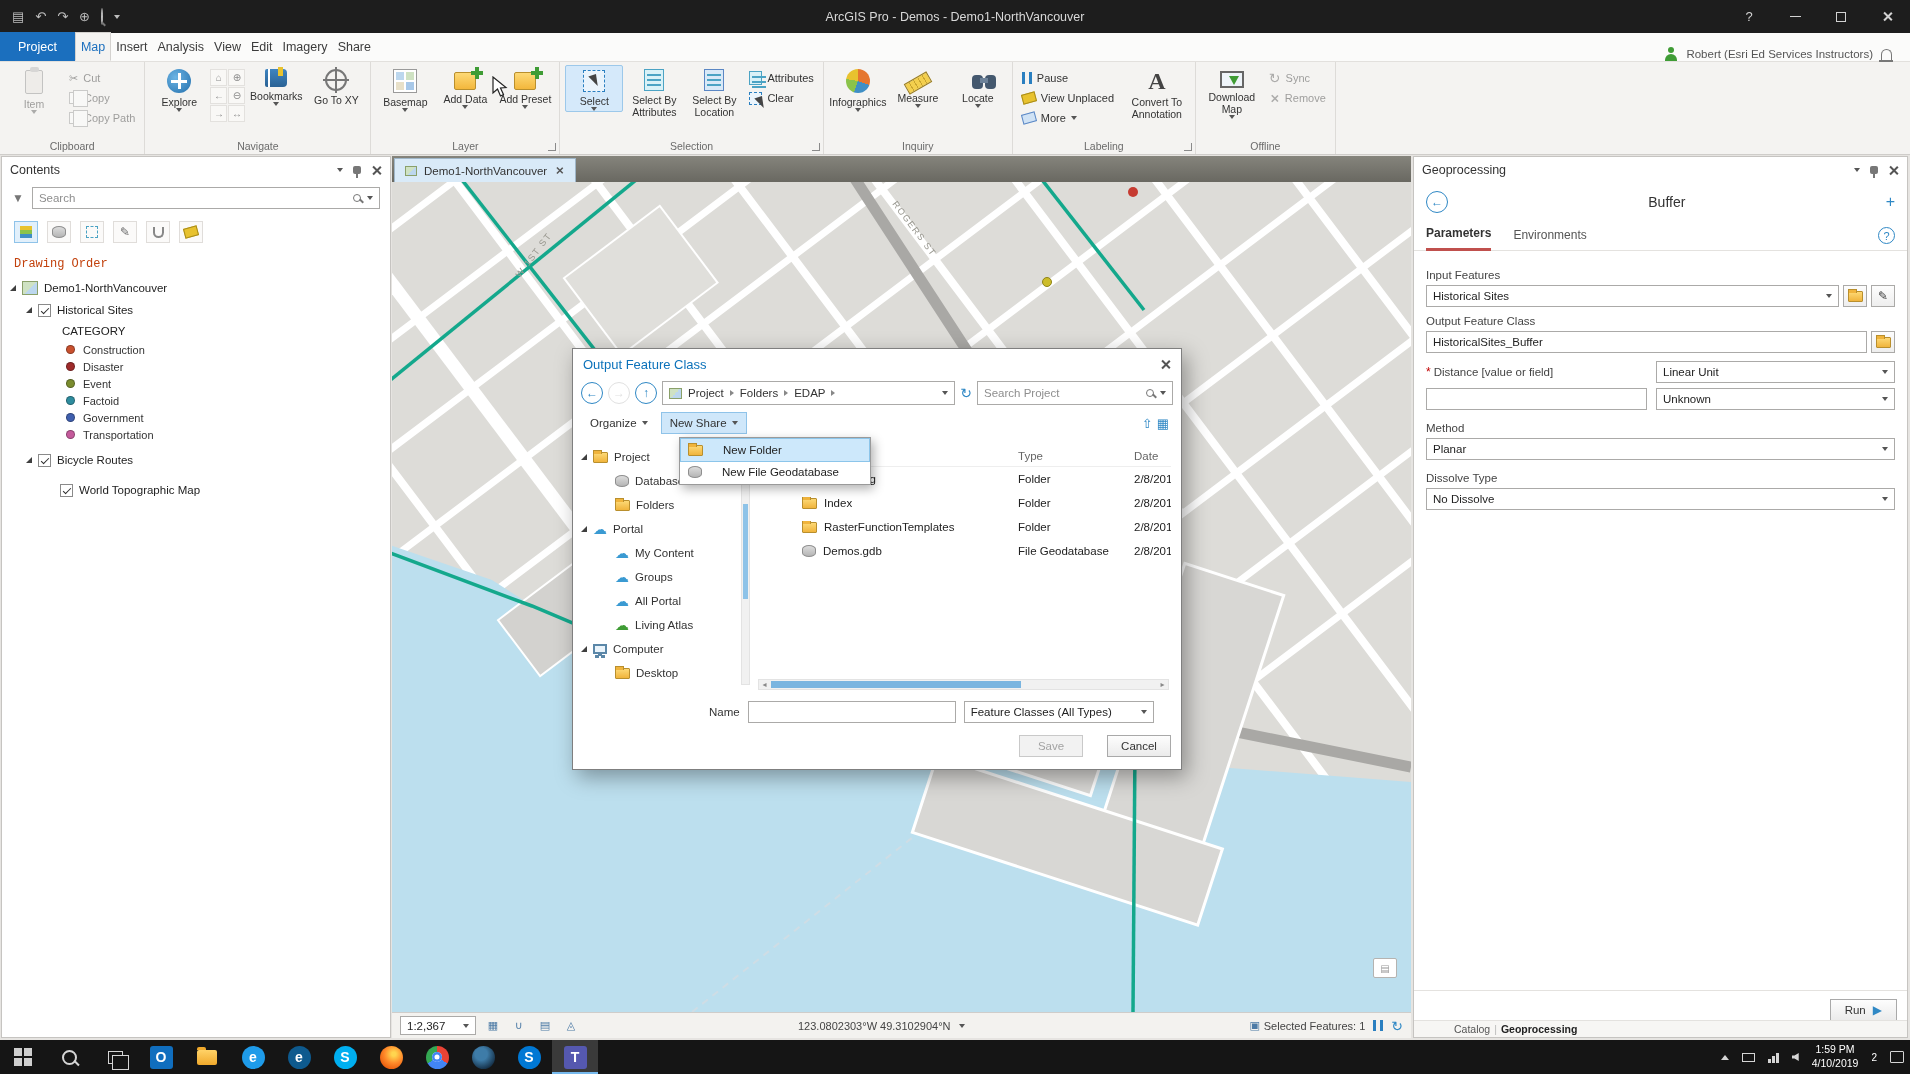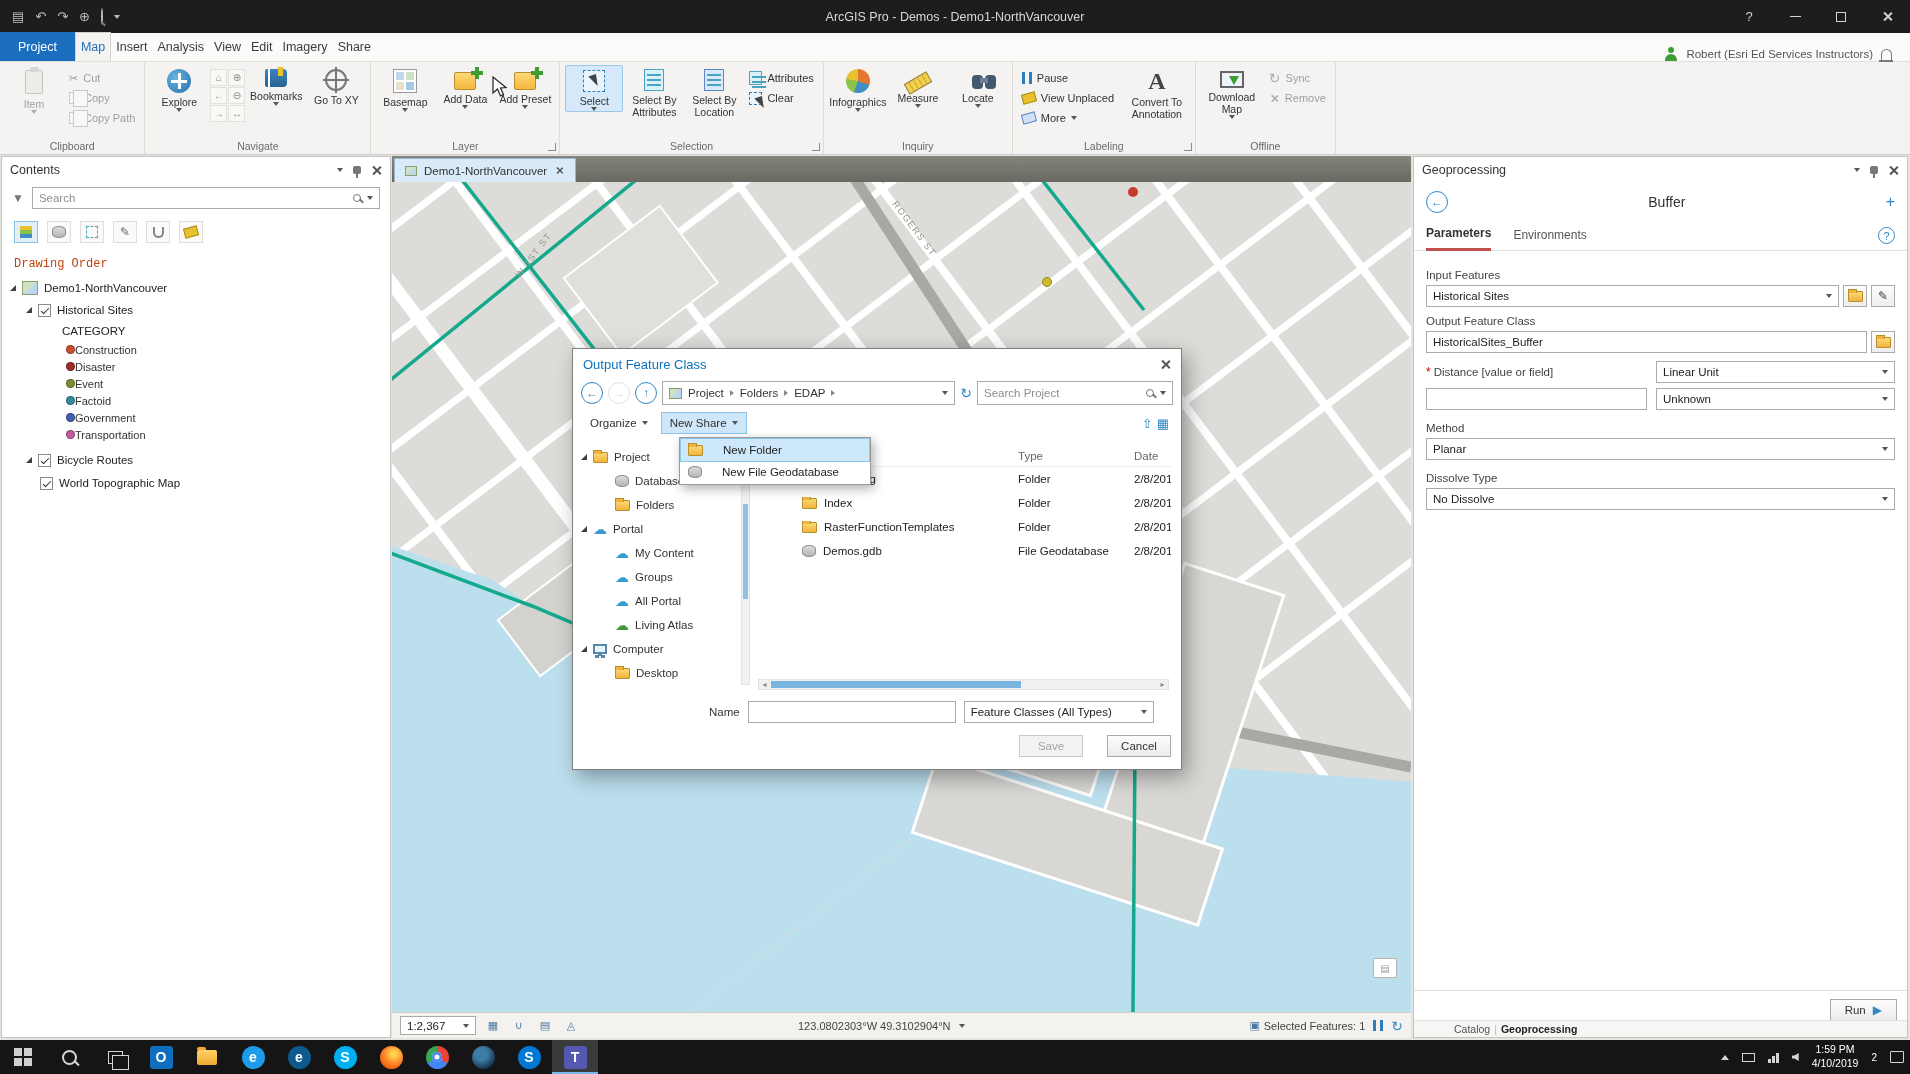--- a/index.html
+++ b/index.html
@@ -111,21 +111,21 @@
   .navc{width:22px;height:22px;border-radius:50%;border:1.5px solid #2f88c5;color:#2f88c5;display:flex;align-items:center;justify-content:center;font-size:12px;flex:none;background:#fff;}
   .navc.dis{border-color:#bbb;color:#bbb;}
   .pin{width:8px;height:8px;background:#777;border-radius:2px;position:relative;}
   .pin:after{content:"";position:absolute;left:3px;top:8px;width:1.5px;height:4px;background:#777;}
 
   
   #contents{position:absolute;left:1px;top:156px;width:390px;height:882px;background:#fff;border:1px solid #c6c4c1;}
   .pan-head{height:26px;display:flex;align-items:center;padding:0 8px;font-size:12.5px;color:#333;}
   .pan-icons{margin-left:auto;display:flex;align-items:center;gap:10px;}
   .tree-row{display:flex;align-items:center;gap:6px;height:22px;padding-left:8px;font-size:11.5px;color:#222;}
-  .leg-row{display:flex;align-items:center;height:17px;padding-left:64px;font-size:11px;color:#333;}
+  .leg-row{display:flex;align-items:center;gap:8px;height:17px;padding-left:64px;font-size:11px;color:#333;}
   .ct-icons{display:flex;gap:9px;padding:8px 0 4px 12px;}
   .ct-icons .tib{width:24px;height:22px;display:flex;align-items:center;justify-content:center;border:1px solid #e0ddda;background:#fbfaf9;font-size:12px;color:#666;}
   .tib.first{border-color:#8fc3e9;background:#e2f0fb;}
 
   
   #docarea{position:absolute;left:392px;top:156px;width:1019px;height:882px;background:#6f6e67;}
   .doctabs{height:26px;display:flex;align-items:flex-end;background:linear-gradient(#85847c,#696861);}
   .doctab{height:24px;display:flex;align-items:center;gap:7px;padding:0 10px;background:#d9eaf8;border:1px solid #9fb6c8;border-bottom:none;font-size:11.5px;color:#333;margin-left:2px;}
   #mapwrap{position:absolute;left:0;top:26px;right:0;bottom:26px;overflow:hidden;background:#e9e8e4;}
   #mapstatus{position:absolute;left:0;bottom:0;right:0;height:26px;background:#f3f2ef;border-top:1px solid #cfcdca;display:flex;align-items:center;gap:8px;padding:0 8px;font-size:11px;color:#444;}
@@ -515,21 +515,21 @@
       </div>
     <div class="leg-row">
         <span class="dot" style="background: rgb(196, 90, 155);"></span>
         <span>Transportation</span>
       </div>
     <div class="tree-row" style="padding-left:24px;margin-top:6px;">
       <span class="tri-se"></span>
       <span class="cb"></span>
       <span>Bicycle Routes</span>
     </div>
-    <div class="tree-row" style="padding-left:38px;margin-top:1px;">
+    <div class="tree-row" style="padding-left:58px;margin-top:8px;">
       <span class="cb"></span>
       <span>World Topographic Map</span>
     </div>
   </div>
 
   <div id="docarea">
     <div class="doctabs">
       <div class="doctab">
         <span class="ic-mapsq" style="width:12px;height:10px;"></span>
         <span>Demo1-NorthVancouver</span>

